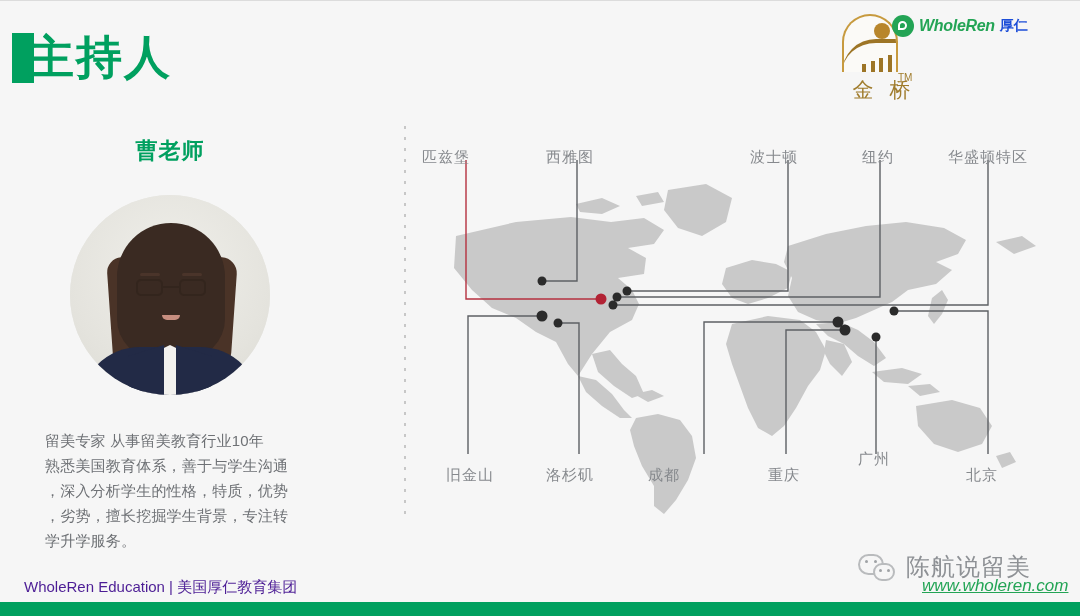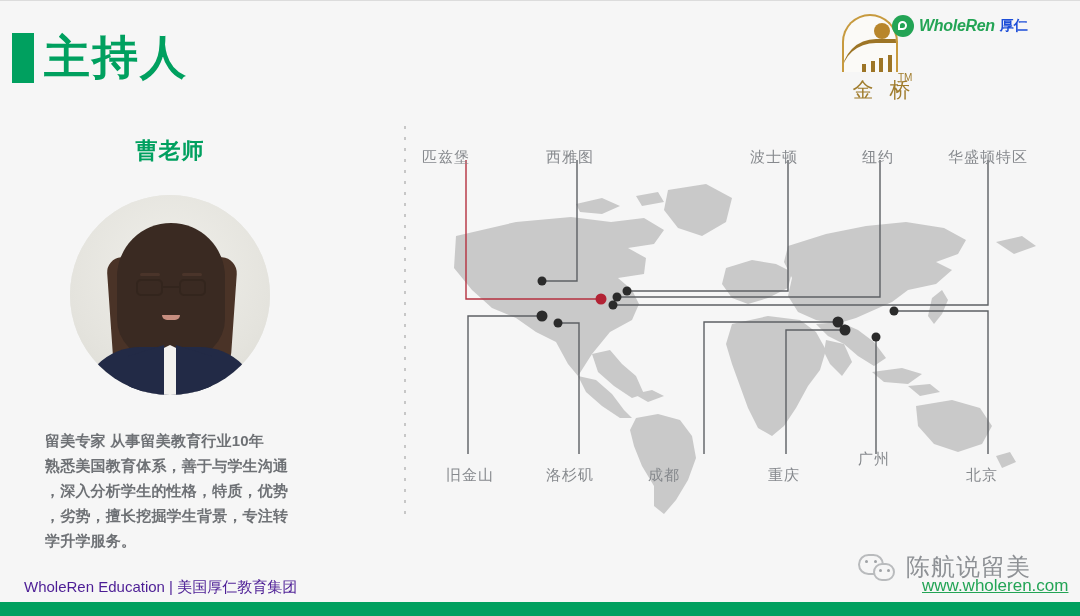--- a/index.html
+++ b/index.html
@@ -26,21 +26,21 @@
 
   
   .title-marker {
     position: absolute;
     left: 12px; top: 33px;
     width: 22px; height: 50px;
     background: #00a05f;
   }
   .page-title {
     position: absolute;
-    left: 44px; top: 26px;
+    left: 28px; top: 26px;
     font-size: 46px;
     font-weight: bold;
     color: #00a05f;
     letter-spacing: 2px;
     line-height: 62px;
     white-space: nowrap;
   }
 
   
   .logo-jinqiao {
@@ -267,21 +267,21 @@
     width: 36px; height: 62px;
     background: #222a46;
     clip-path: polygon(0 0, 100% 18%, 100% 100%, 0 100%);
   }
 
   .bio {
     position: absolute;
     left: 45px; top: 428px;
     width: 262px;
     font-size: 15px;
-    font-weight: bold;
+    font-weight: normal;
     line-height: 25px;
     color: #6e7175;
     letter-spacing: 0.2px;
   }
 
   
   .footer-left {
     position: absolute;
     left: 24px; top: 578px;
     font-size: 15px;
@@ -340,20 +340,21 @@
     white-space: nowrap;
     letter-spacing: 1px;
   }
   .wechat-url {
     position: absolute;
     left: 64px; top: 28px;
     font-size: 17px;
     color: #23a455;
     text-decoration: underline;
     white-space: nowrap;
+    font-style: italic;
   }
 
   
   .map-panel {
     position: absolute;
     left: 396px; top: 118px;
     width: 684px; height: 402px;
   }
   .dotted-divider {
     position: absolute;

